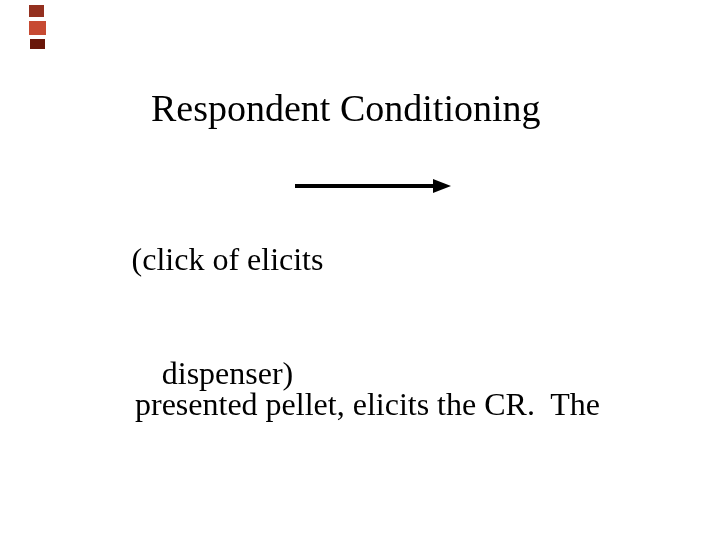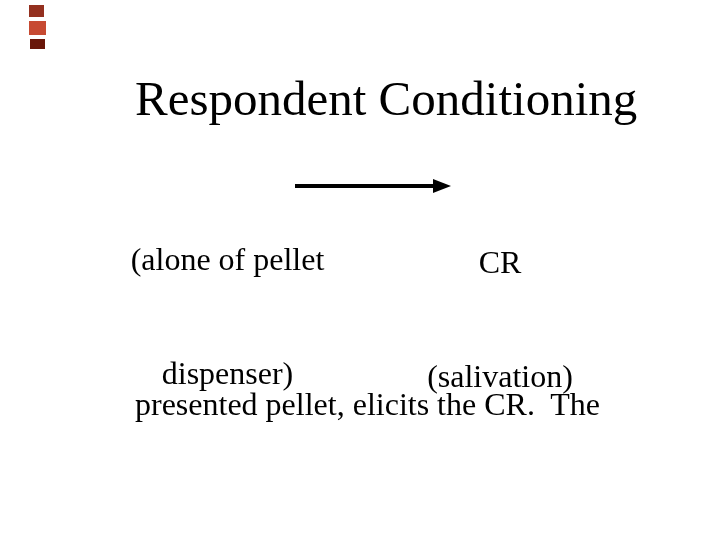--- a/index.html
+++ b/index.html
@@ -13,22 +13,22 @@
     overflow: hidden;
   }
   .decor-block { position: absolute; display: block; }
   .decor-b1 { left: 29px; top: 5px;  width: 15px; height: 12px; }
   .decor-b2 { left: 29px; top: 21px; width: 17px; height: 14px; }
   .decor-b3 { left: 30px; top: 39px; width: 15px; height: 10px; }
   .slide-title {
     position: absolute;
     left: 135px;
     top: 72px;
-    margin: 0;
-    font-size: 49px;
+    margin: 16px;
+    font-size: 38px;
     font-weight: 400;
     line-height: 1.1;
     white-space: pre;
   }
   .cs-block {
     position: absolute;
     left: 130px;
     top: 164px;
     width: 195px;
     text-align: center;
@@ -67,33 +67,29 @@
 
   <div>
     <span class="decor-block decor-b1" style="background: rgb(148, 48, 31);"></span>
     <span class="decor-block decor-b2" style="background: rgb(199, 74, 50);"></span>
     <span class="decor-block decor-b3" style="background: rgb(105, 22, 9);"></span>
   </div>
 
   <h1 class="slide-title">Respondent Conditioning</h1>
 
   <div class="cs-block">
-    <div>(alone of pellet</div>
+    <div>(click of elicits</div>
     <div>dispenser)</div>
   </div>
 
   <svg class="arrow-svg" width="158" height="20" viewBox="0 0 158 20" xmlns="http://www.w3.org/2000/svg">
     <line x1="1" y1="10" x2="141" y2="10" stroke="#000000" stroke-width="4"></line>
     <polygon points="139,3 157,10 139,17" fill="#000000"></polygon>
   </svg>
 
-  <div class="cr-block">
-    <div>CR</div>
-    <div>(salivation)</div>
-  </div>
 
   <div class="body-text">
     <div>presented pellet, elicits the CR.  The</div>
     
     
     
   </div>
 
 </div>
 

